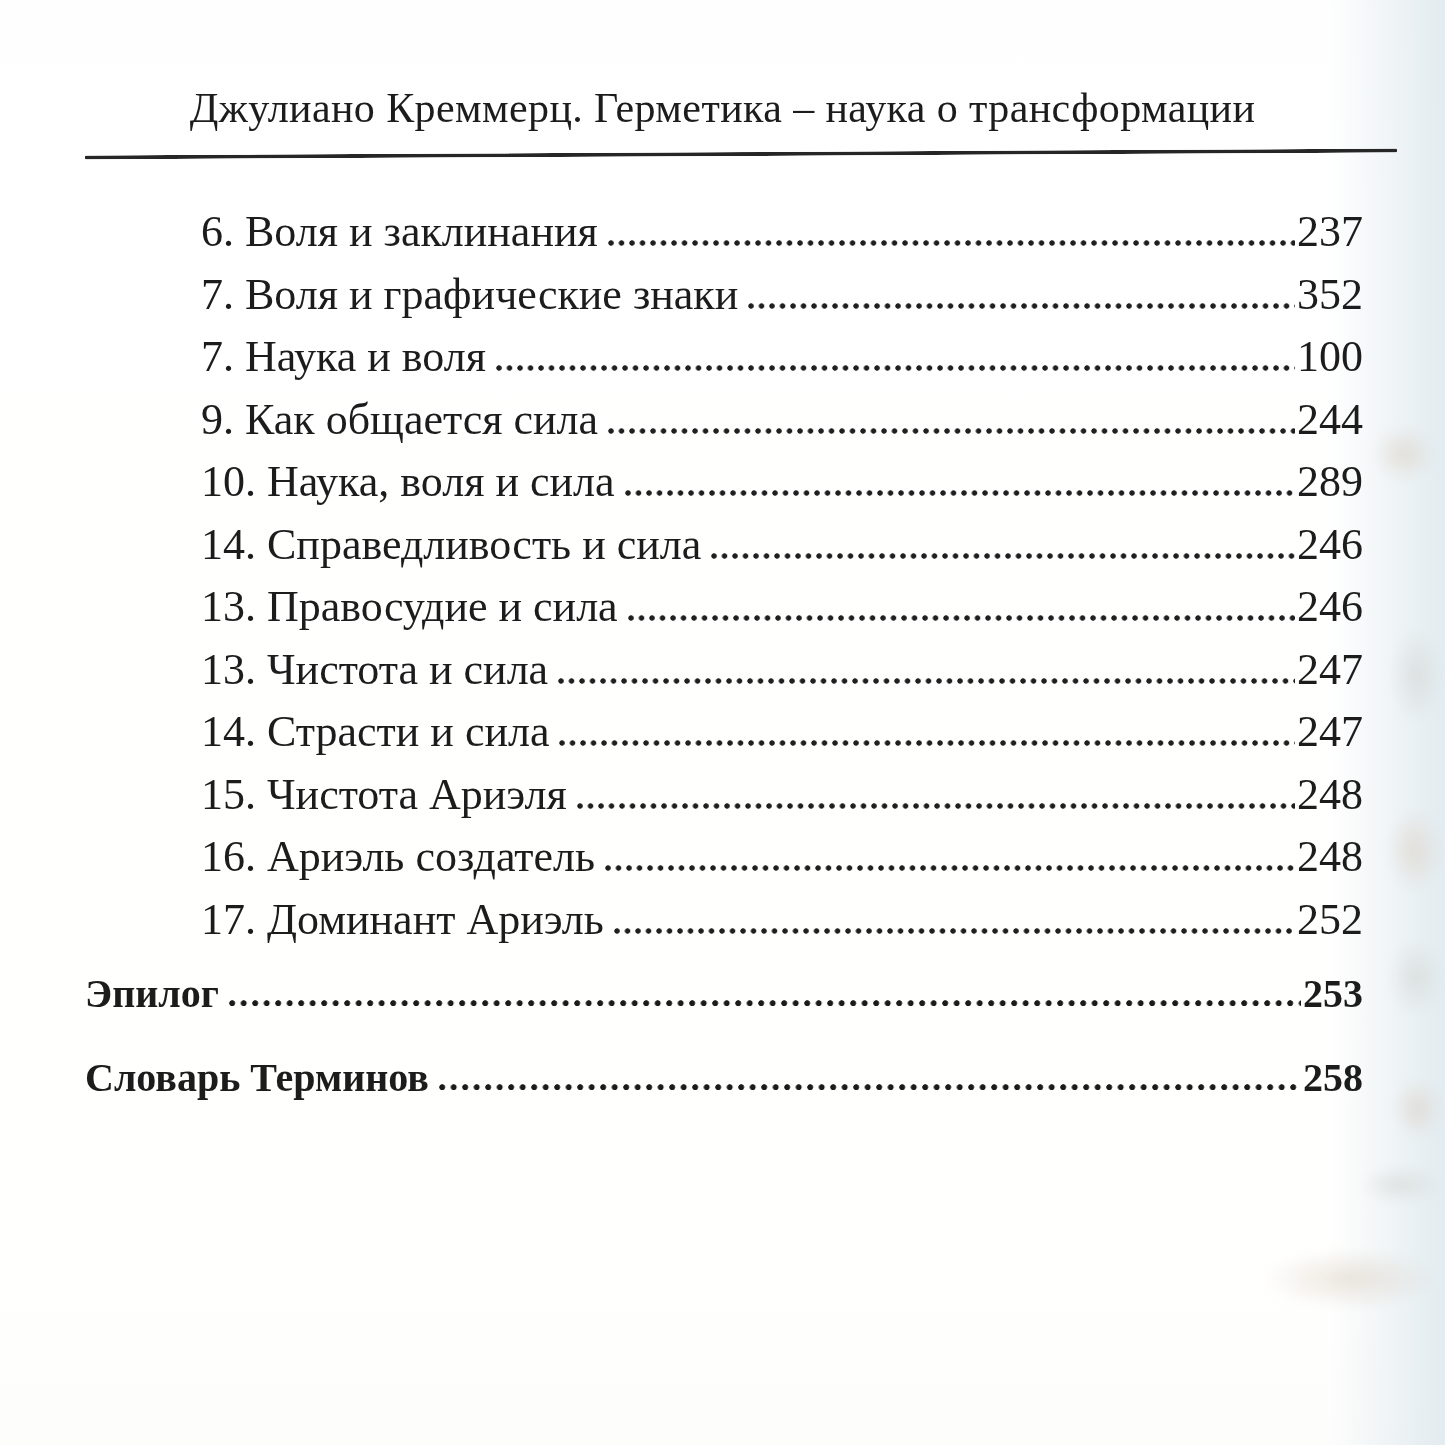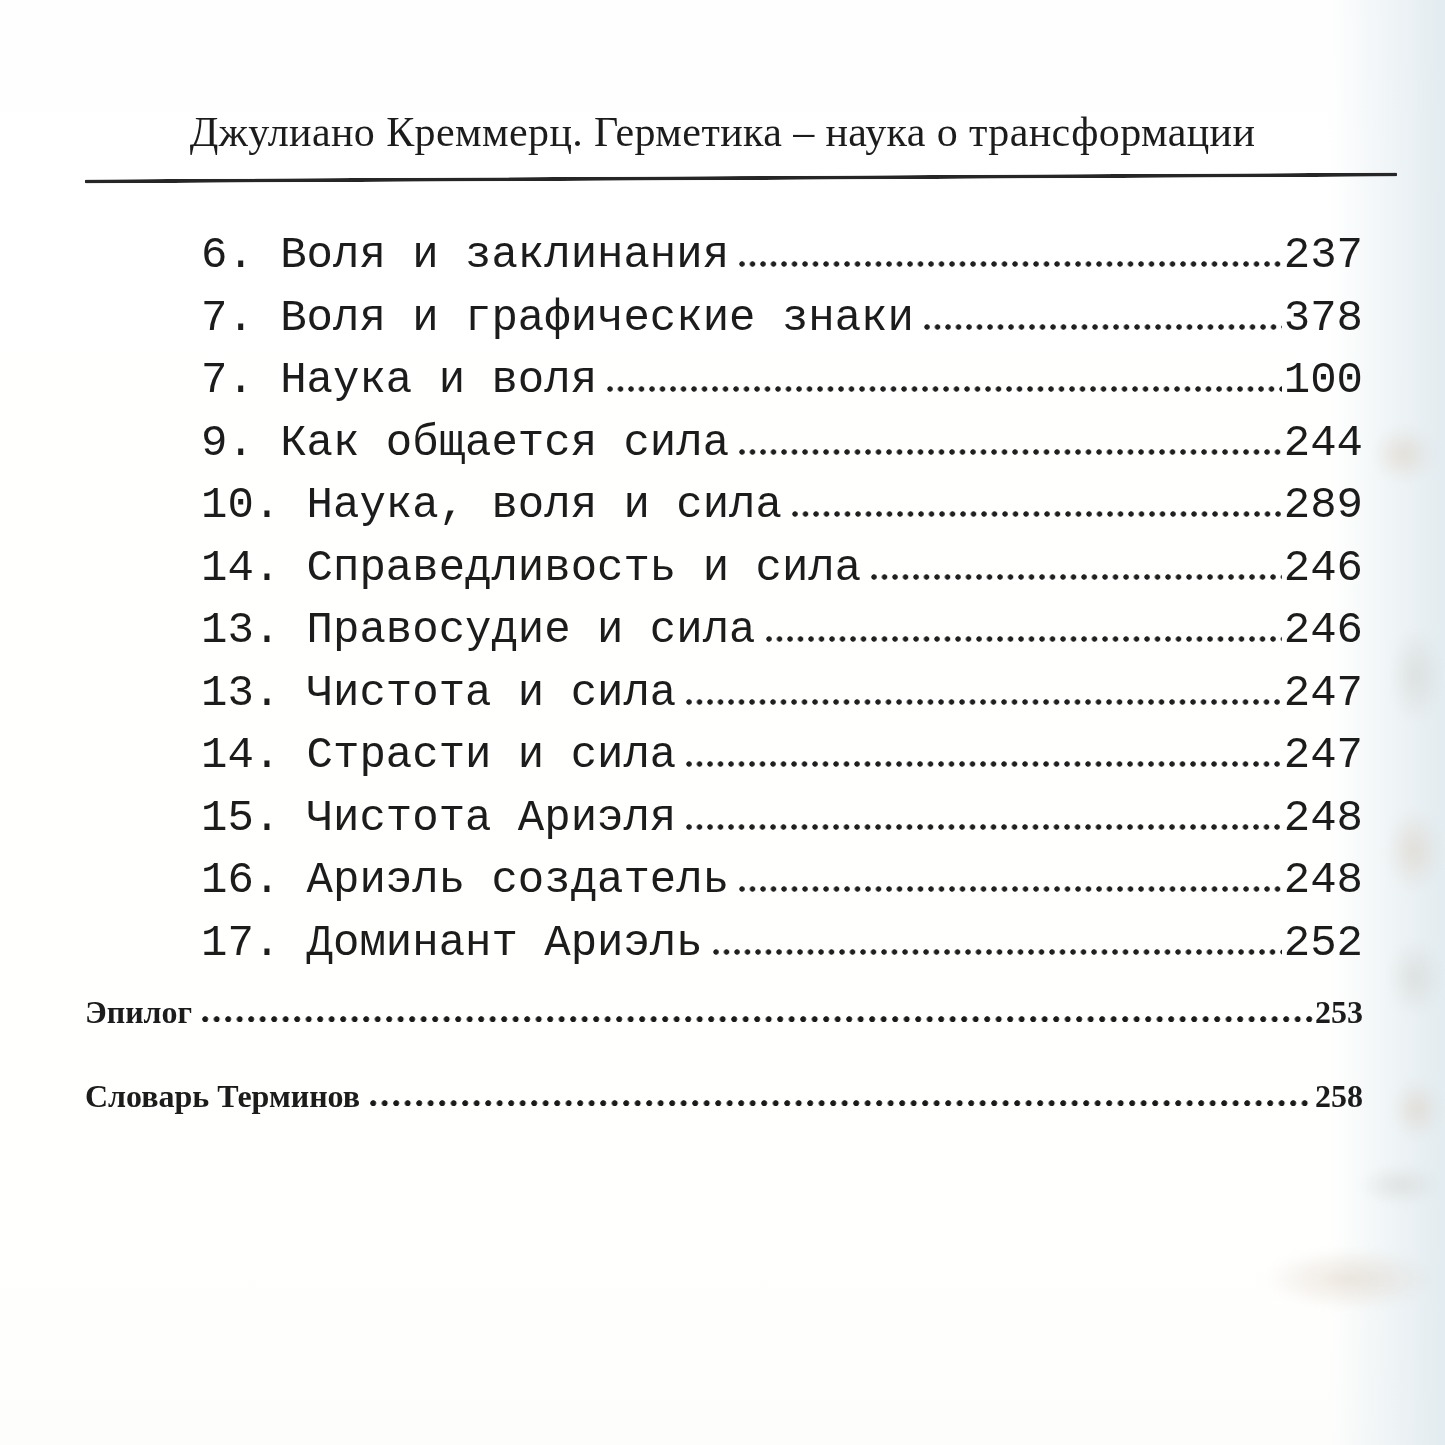--- a/index.html
+++ b/index.html
@@ -16,21 +16,21 @@
   }
   .photo {
     position: relative;
     width: 1445px;
     height: 1445px;
     background:
       linear-gradient(90deg, rgba(255,255,255,0) 0%, rgba(255,255,255,0) 92%, rgba(223,233,238,0.85) 99.6%),
       linear-gradient(180deg, #fefefe 0%, #ffffff 14%, #fffffe 86%, #fdfdfc 100%);
   }
   .running-head {
-    padding-top: 108px;
+    padding-top: 84px;
     text-align: center;
     font-size: 42px;
     letter-spacing: 0.4px;
     white-space: nowrap;
   }
   .rule {
     width: 1312px;
     margin: 20px 0 0 85px;
     border: 0;
     border-top: 4px solid #262626;
@@ -41,36 +41,36 @@
     width: 1278px;
     margin: 50px 0 0 85px;
     font-size: 44px;
   }
   .toc-row {
     display: flex;
     align-items: baseline;
     height: 62.5px;
     white-space: nowrap;
   }
-  .toc-row.indent { padding-left: 116px; font-family: Liberation Mono, monospace; }
+  .toc-row.indent { padding-left: 116px; }
   .dot-leader {
     flex: 1 1 auto;
     height: 6px;
     margin: 0 2px 2px 10px;
     background-image: radial-gradient(circle at 3px 3px, #1f1f1f 2.35px, rgba(0,0,0,0) 3.05px);
     background-size: 10.5px 6px;
     background-repeat: repeat-x;
     background-position: left bottom;
     min-width: 30px;
   }
   .section-row {
     margin-top: 14px;
     height: 70px;
     font-weight: bold;
-    font-size: 32px;
+    font-size: 40px;
     justify-content: flex-end;
   }
   .section-row .dot-leader {
     background-image: radial-gradient(circle at 3.2px 3.2px, #1b1b1b 2.6px, rgba(0,0,0,0) 3.3px);
     background-size: 11.5px 7px;
     height: 7px;
   }
   .toc-label, .toc-page { white-space: nowrap; }
 
   
@@ -100,21 +100,21 @@
   <div class="toc">
 
     <div class="toc-row indent">
       <span class="toc-label">6. Воля и заклинания</span>
       <span class="dot-leader"></span>
       <span class="toc-page">237</span>
     </div>
     <div class="toc-row indent">
       <span class="toc-label">7. Воля и графические знаки</span>
       <span class="dot-leader"></span>
-      <span class="toc-page">378</span>
+      <span class="toc-page">352</span>
     </div>
     <div class="toc-row indent">
       <span class="toc-label">7. Наука и воля</span>
       <span class="dot-leader"></span>
       <span class="toc-page">100</span>
     </div>
     <div class="toc-row indent">
       <span class="toc-label">9. Как общается сила</span>
       <span class="dot-leader"></span>
       <span class="toc-page">244</span>

